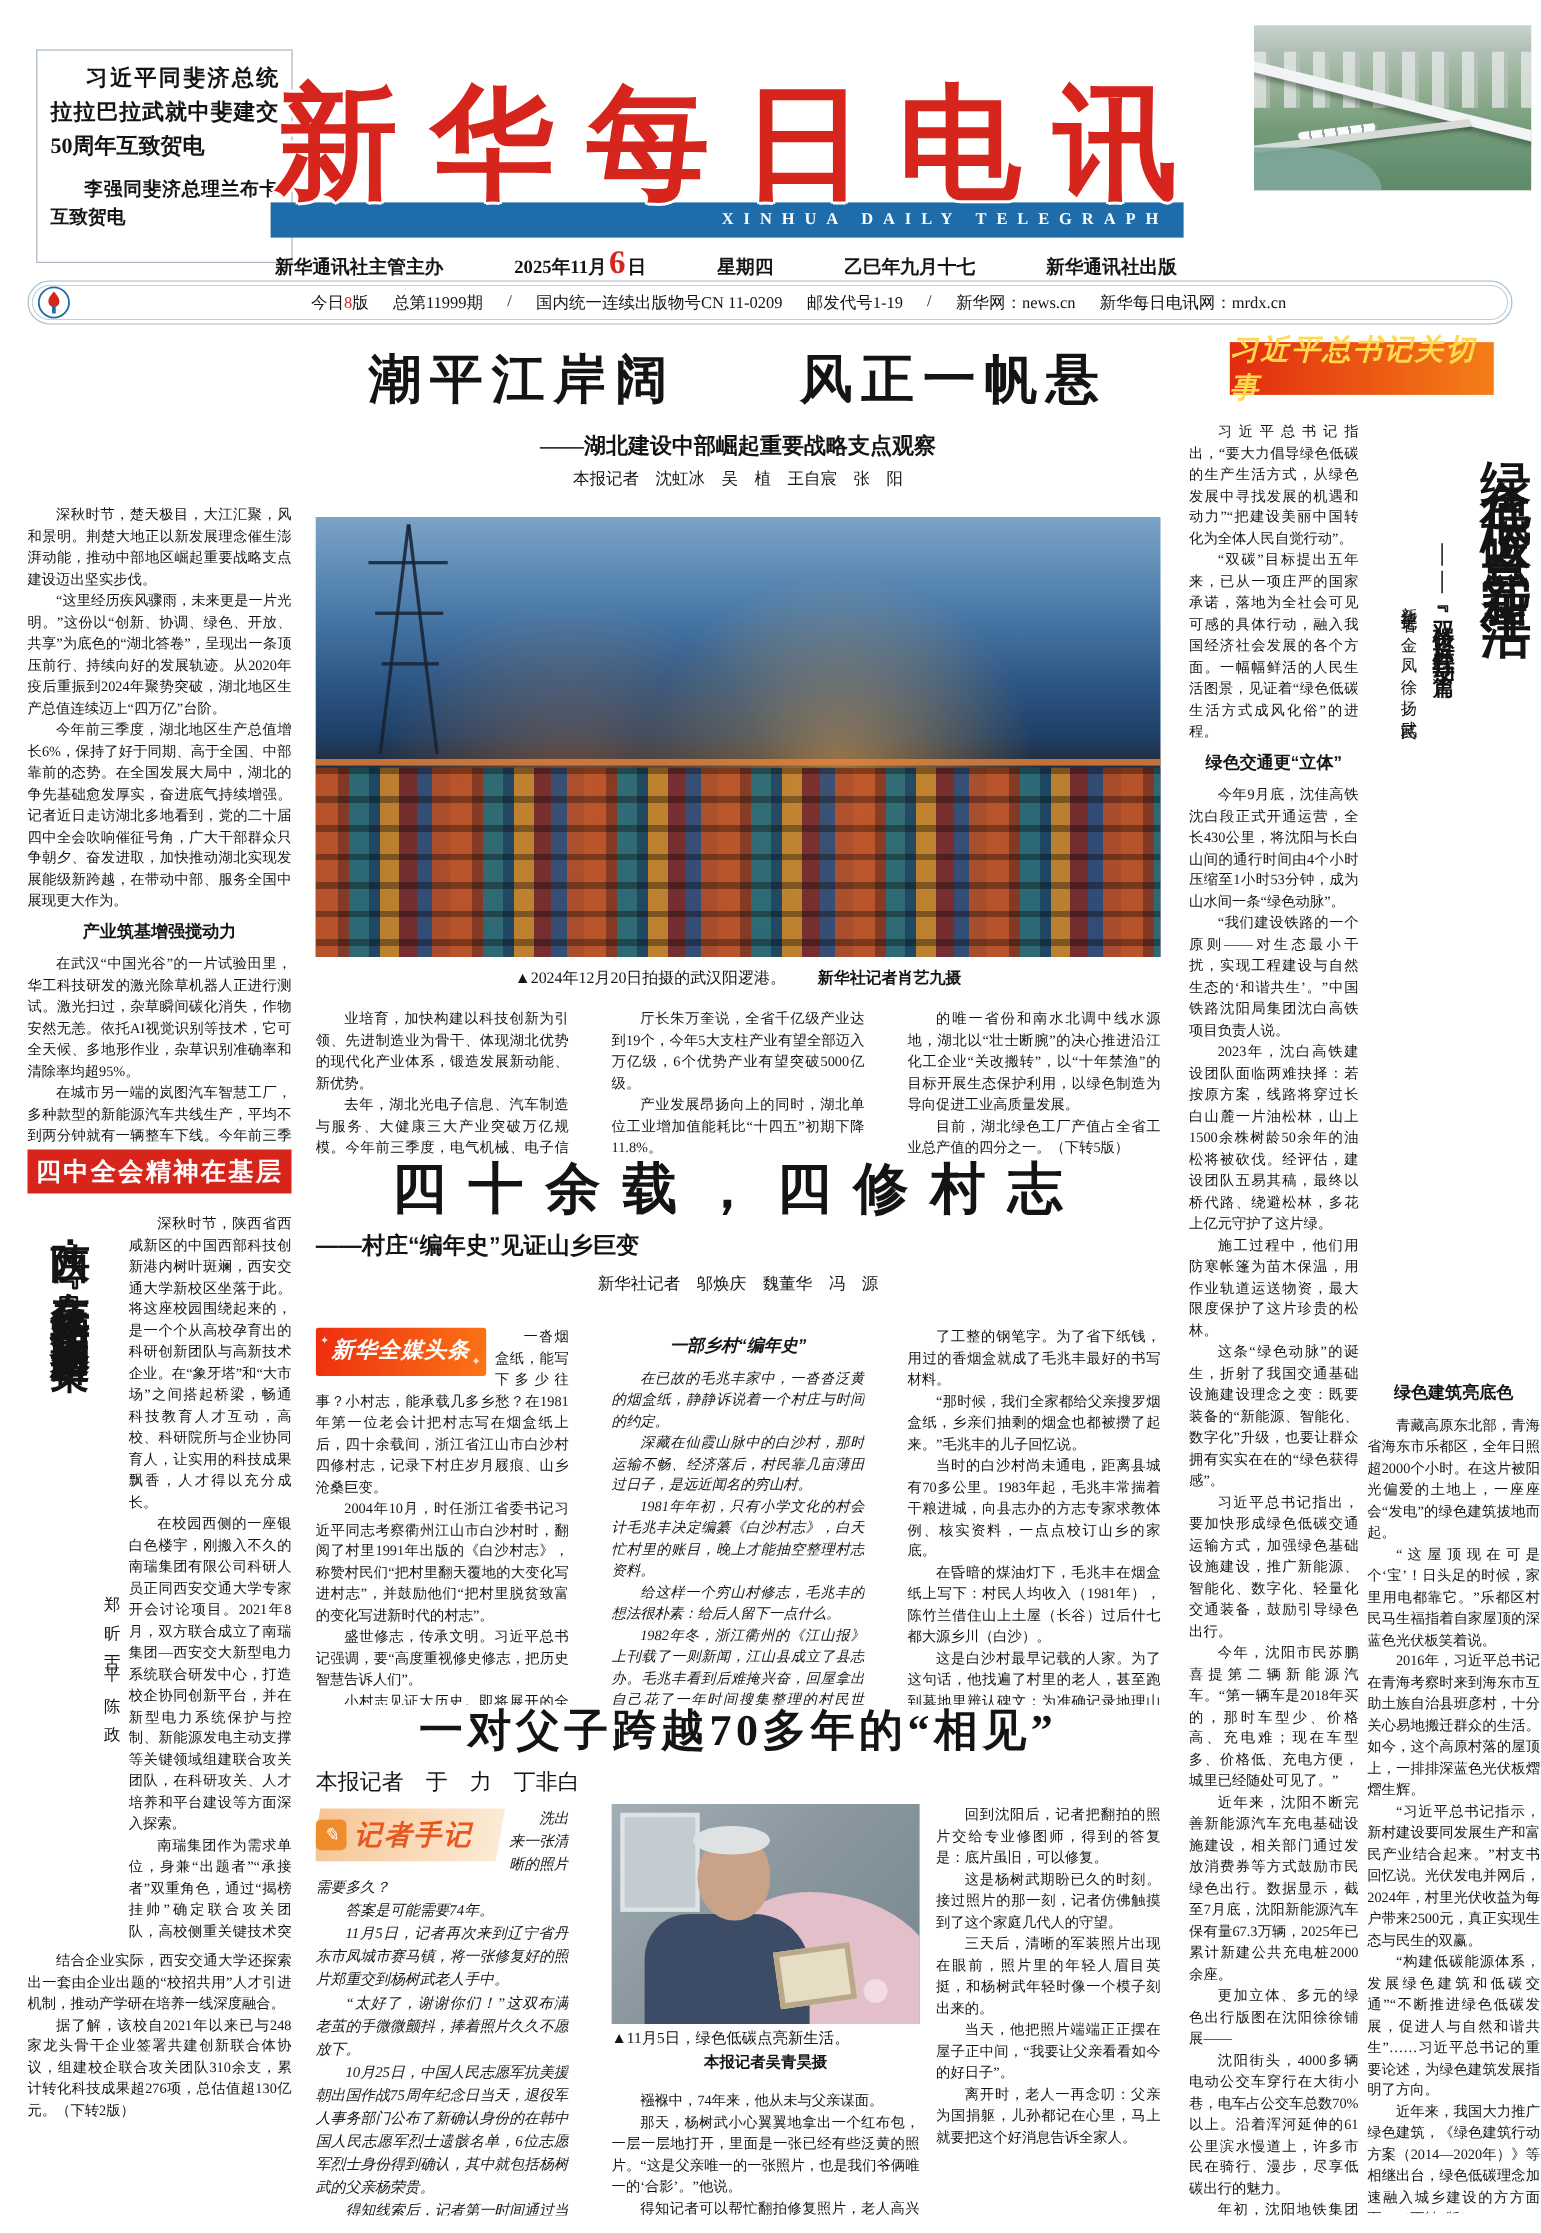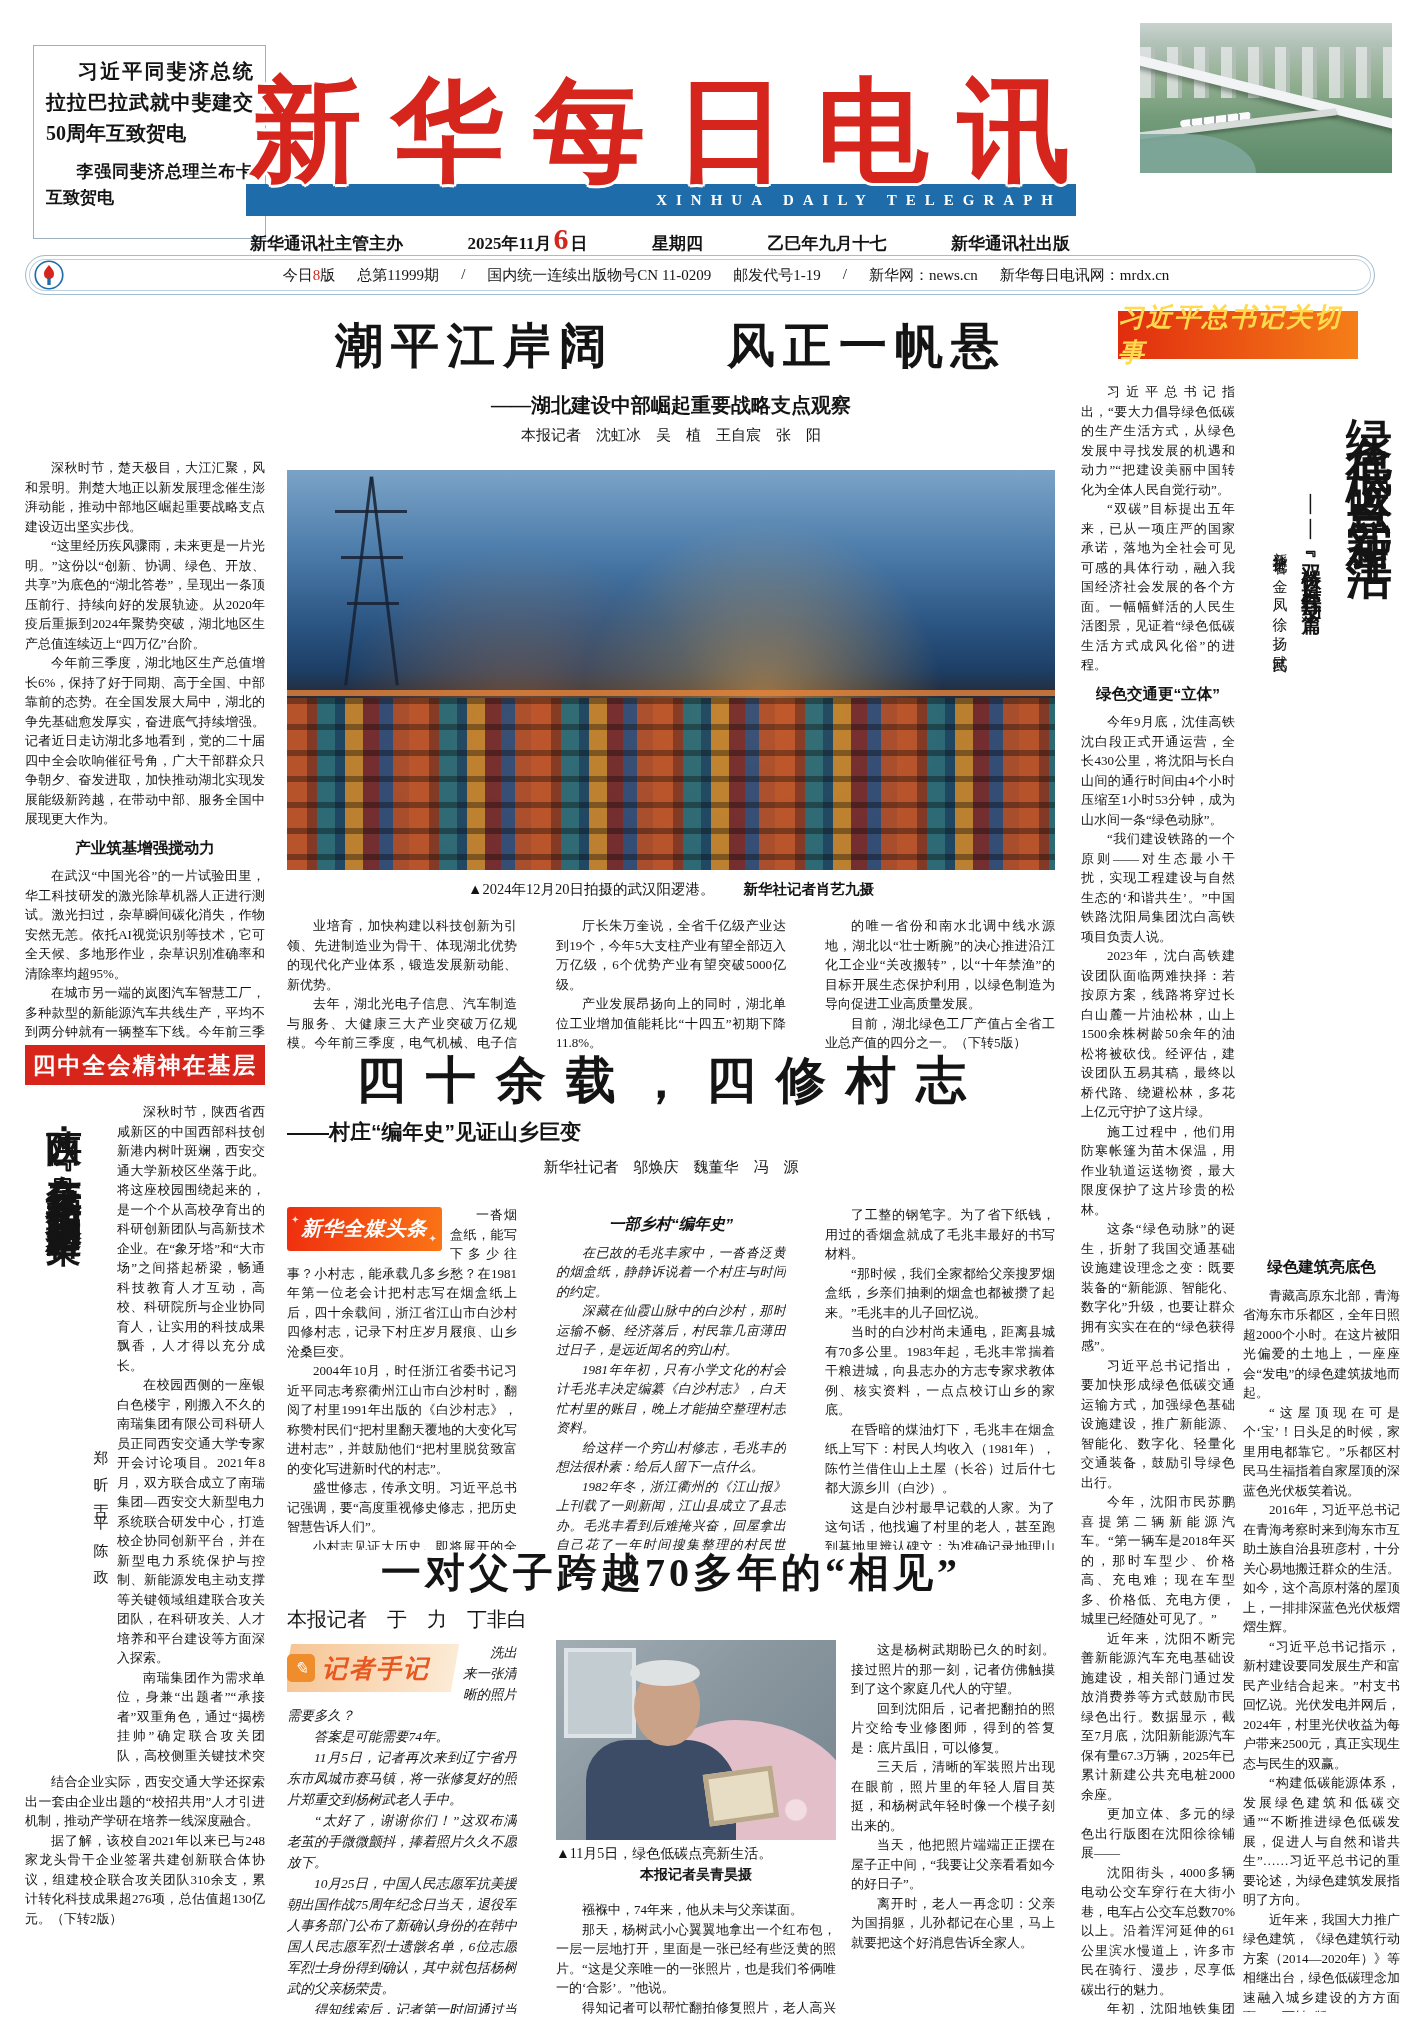--- a/index.html
+++ b/index.html
@@ -310,22 +310,22 @@
   <div class="abs fz-caption" data-name="man-photo-caption">
     <div data-name="caption-text">▲11月5日，绿色低碳点亮新生活。</div>
     <div class="line2 credit" data-name="photo-credit">本报记者吴青昊摄</div>
   </div>
   <div class="col fz-c" data-name="fuzi-column-2">
       <p data-name="paragraph">襁褓中，74年来，他从未与父亲谋面。</p>
       <p data-name="paragraph">那天，杨树武小心翼翼地拿出一个红布包，一层一层地打开，里面是一张已经有些泛黄的照片。“这是父亲唯一的一张照片，也是我们爷俩唯一的‘合影’。”他说。</p>
       <p data-name="paragraph">得知记者可以帮忙翻拍修复照片，老人高兴得像个孩子，一个劲儿地说“麻烦你们了”。</p>
     </div>
   <div class="col fz-d" data-name="fuzi-column-3">
+      <p data-name="paragraph">回到沈阳后，记者把翻拍的照片交给专业修图师，得到的答复是：底片虽旧，可以修复。</p>
       <p data-name="paragraph">这是杨树武期盼已久的时刻。接过照片的那一刻，记者仿佛触摸到了这个家庭几代人的守望。</p>
-      <p data-name="paragraph">回到沈阳后，记者把翻拍的照片交给专业修图师，得到的答复是：底片虽旧，可以修复。</p>
       <p data-name="paragraph">三天后，清晰的军装照片出现在眼前，照片里的年轻人眉目英挺，和杨树武年轻时像一个模子刻出来的。</p>
       <p data-name="paragraph">当天，他把照片端端正正摆在屋子正中间，“我要让父亲看看如今的好日子”。</p>
       <p data-name="paragraph">离开时，老人一再念叨：父亲为国捐躯，儿孙都记在心里，马上就要把这个好消息告诉全家人。</p>
     </div>
 
   <div class="abs ls-kicker" data-name="xi-concern-kicker-box">习近平总书记关切事</div>
   <div class="col ls-f1" data-name="lvse-text-column-1">
       <p data-name="paragraph">习近平总书记指出，“要大力倡导绿色低碳的生产生活方式，从绿色发展中寻找发展的机遇和动力”“把建设美丽中国转化为全体人民自觉行动”。</p>
       <p data-name="paragraph">“双碳”目标提出五年来，已从一项庄严的国家承诺，落地为全社会可见可感的具体行动，融入我国经济社会发展的各个方面。一幅幅鲜活的人民生活图景，见证着“绿色低碳生活方式成风化俗”的进程。</p>
       <h4 class="subhead" data-name="column-subhead">绿色交通更“立体”</h4>

